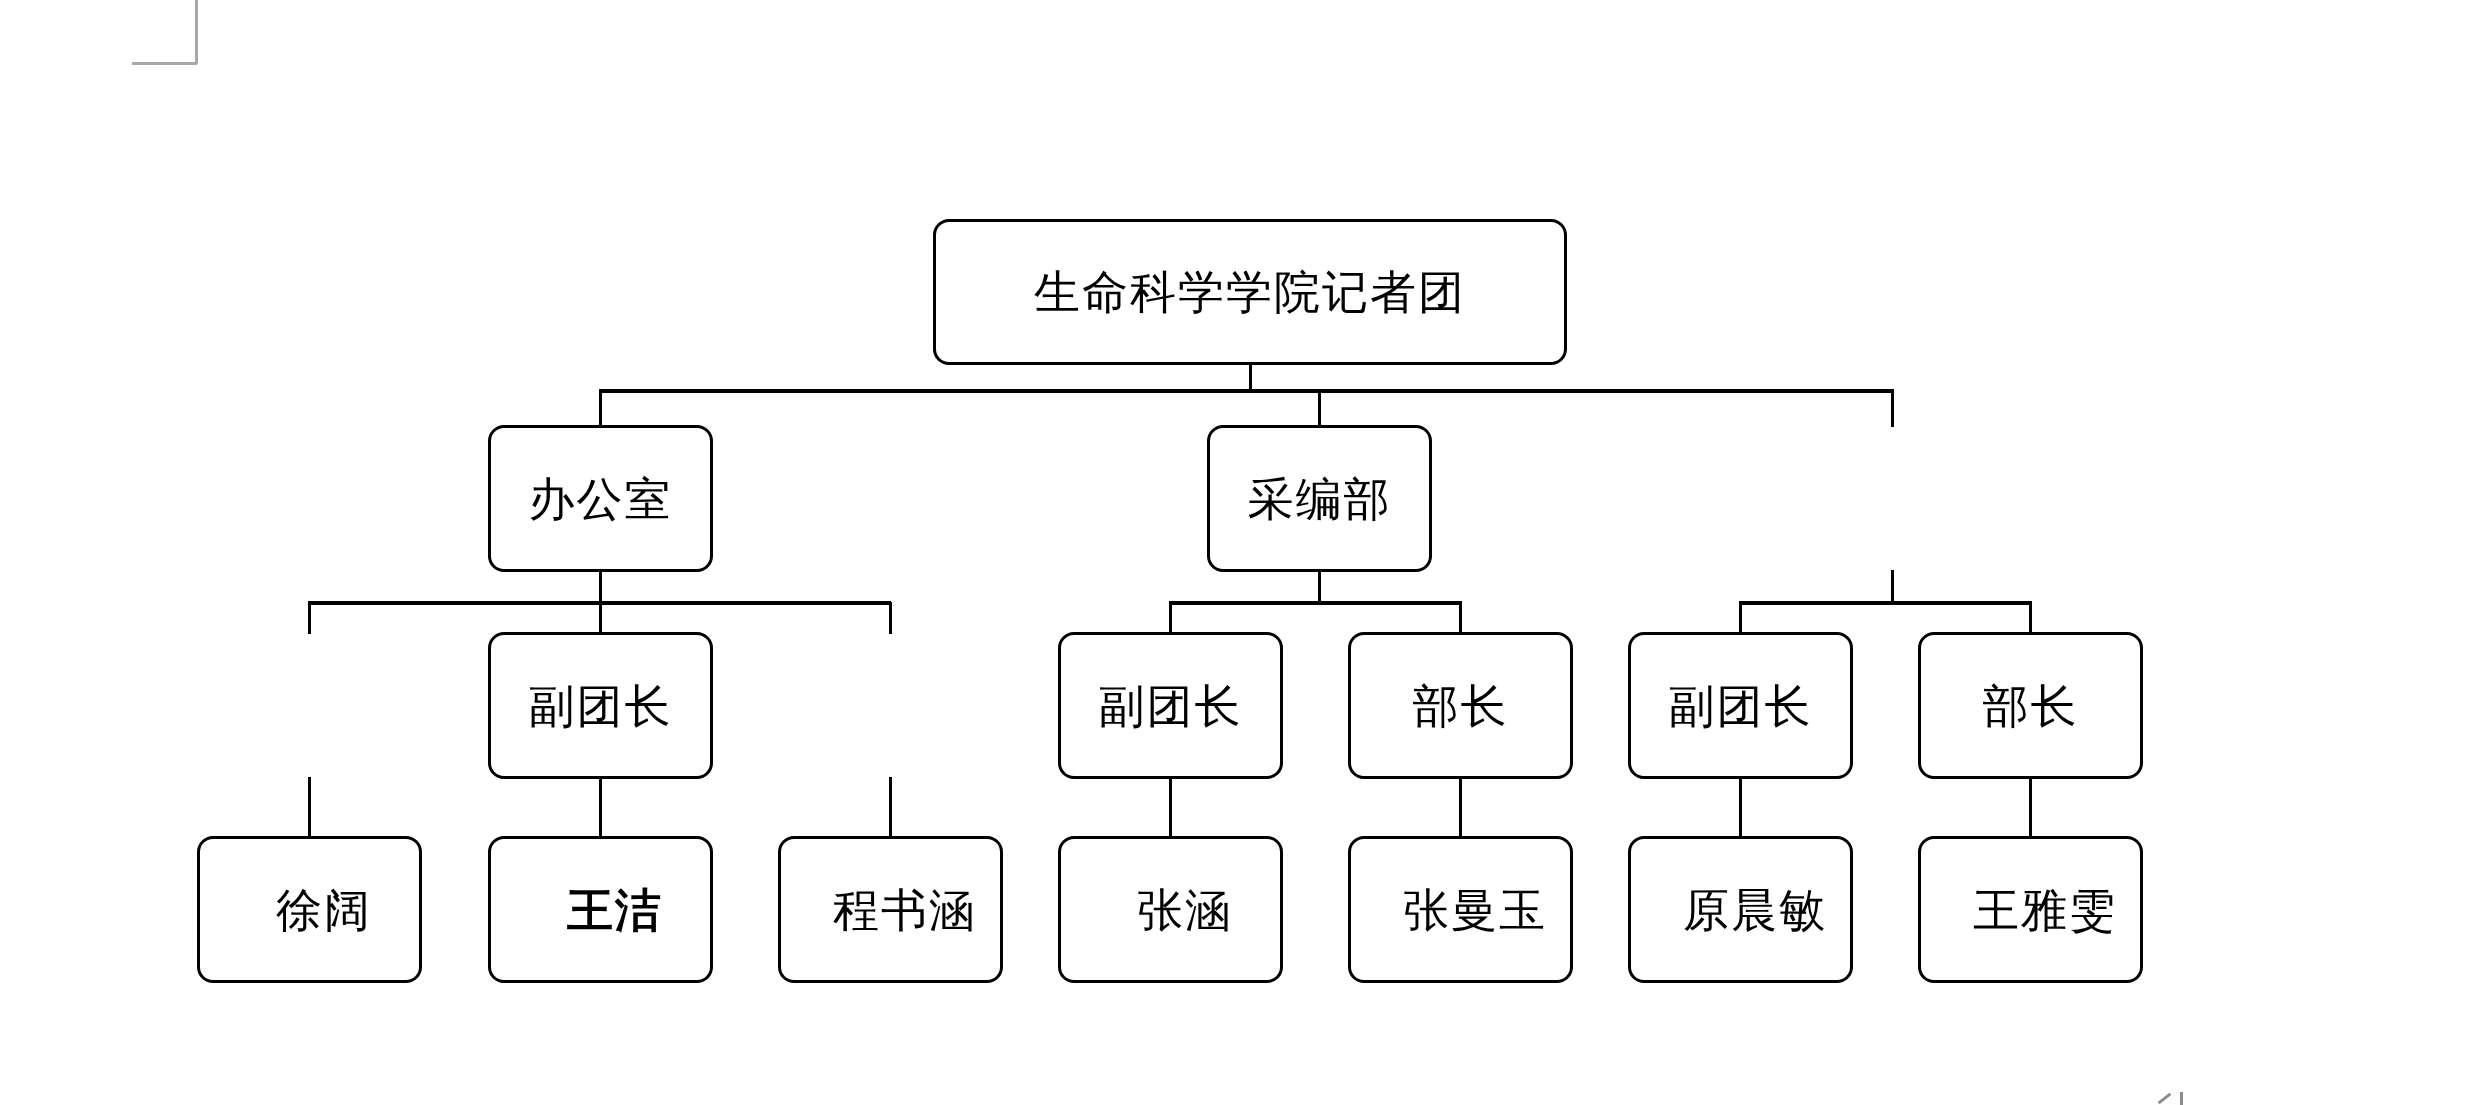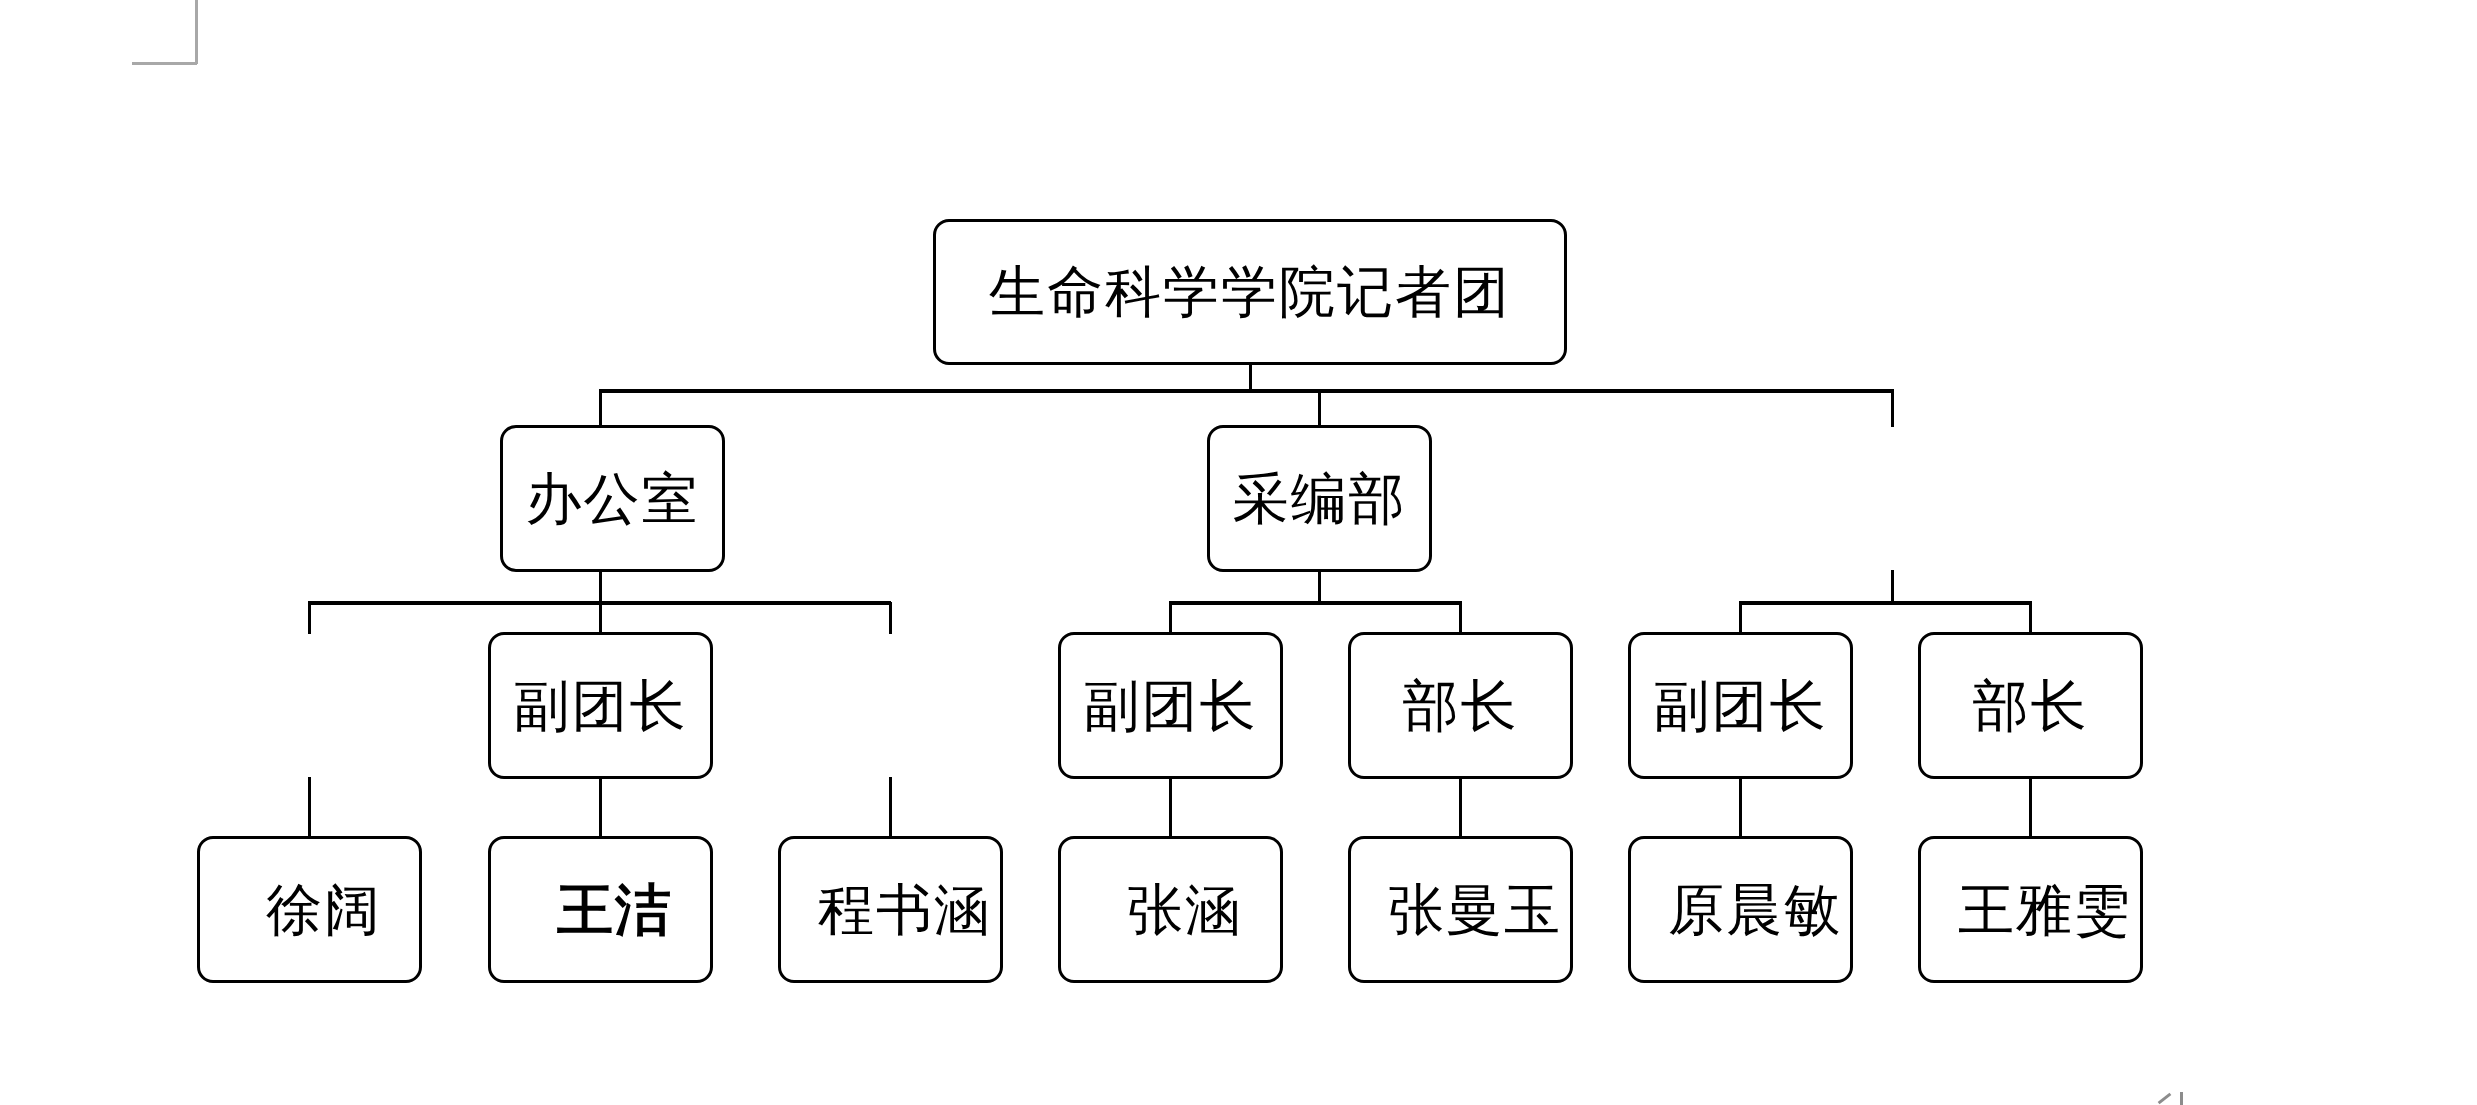--- a/index.html
+++ b/index.html
@@ -17,21 +17,21 @@
   }
   .node {
     position: absolute;
     box-sizing: border-box;
     border: 3.5px solid #000000;
     border-radius: 16px;
     background: #ffffff;
     display: flex;
     align-items: center;
     justify-content: center;
-    font-size: 56px;
+    font-size: 46px;
     line-height: 1;
     color: #000000;
     letter-spacing: 2px;
     white-space: nowrap;
     z-index: 2;
   }
   .node.root  { left: 933px;  top: 219px; width: 634px; height: 146px; }
   .node.dept  { top: 425px; width: 225px; height: 147px; }
   .node.role  { top: 632px; width: 225px; height: 147px; }
   .node.person{ top: 836px; width: 225px; height: 147px; padding-left: 29px; }
@@ -66,21 +66,21 @@
   <div class="margin-mark" style="left:195px; top:0; width:2.5px; height:64px;"></div>
   <div class="margin-mark" style="left:132px; top:62px; width:65px; height:2.5px;"></div>
 
   <div class="diag-mark" style="left:2157px; top:1097px;"></div>
   <div class="margin-mark" style="left:2180px; top:1092px; width:3px; height:13px; background:#8c8c8c;"></div>
 
   <div class="node root">
     <span>生命科学学院记者团</span>
   </div>
 
-  <div class="node dept" style="left:488px;margin-left:12px;">
+  <div class="node dept" style="left:488px;">
     <span>办公室</span>
   </div>
   <div class="node dept" style="left:1207px;">
     <span>采编部</span>
   </div>
 
   <div class="node role" style="left:488px;">
     <span>副团长</span>
   </div>
   <div class="node role" style="left:1058px;">

